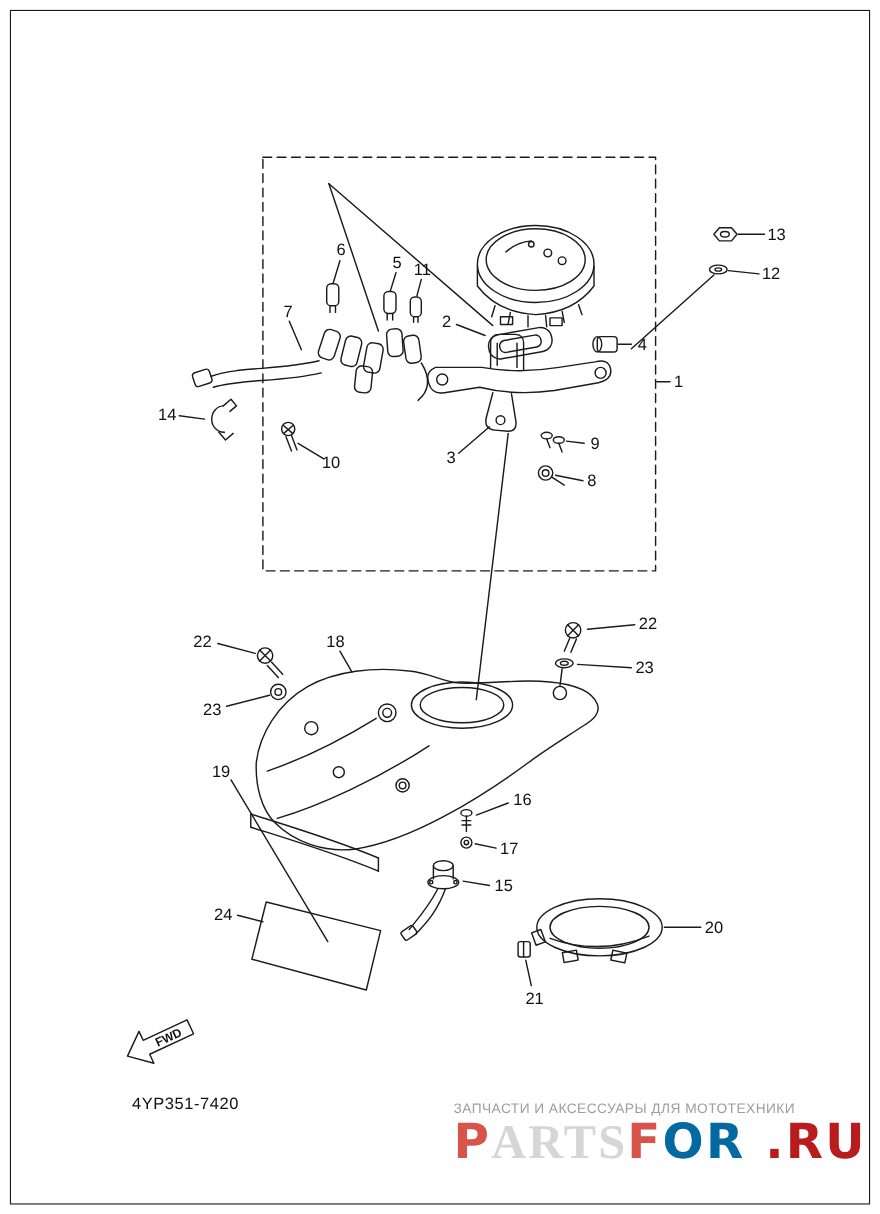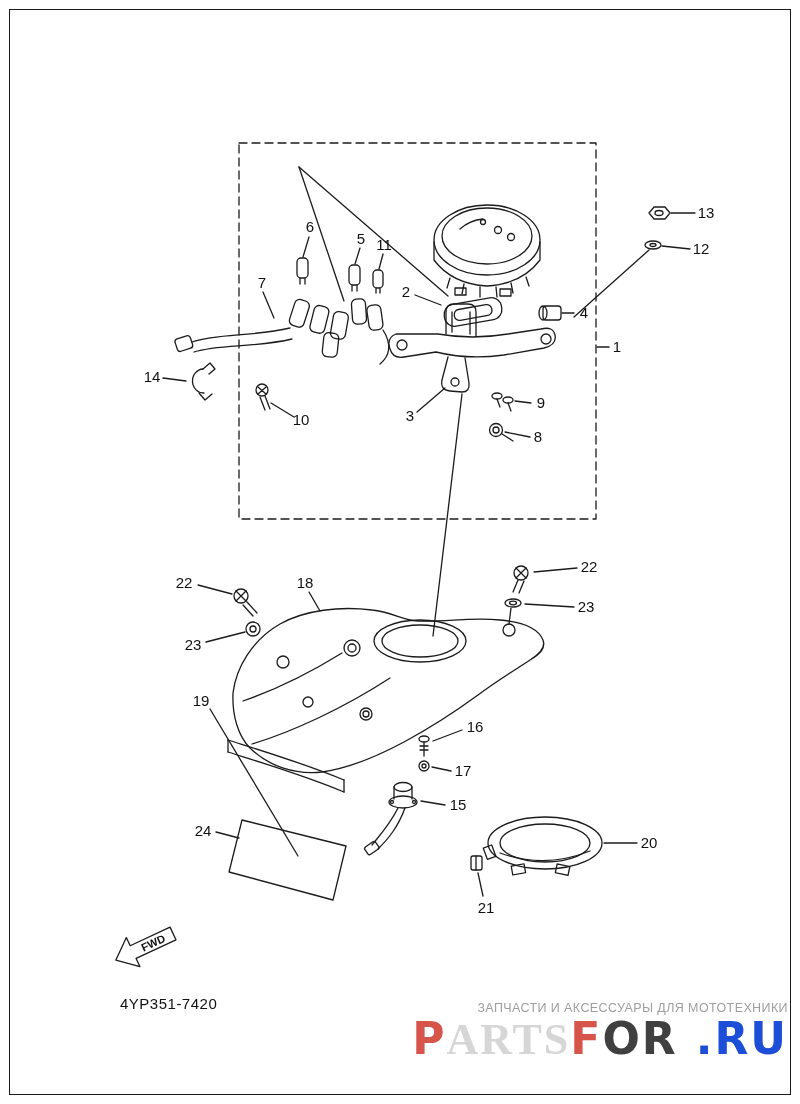--- a/index.html
+++ b/index.html
@@ -23,21 +23,21 @@
     font-size:15px; fill:#111; text-anchor:middle; stroke:none;
   }
   .fwd-text {
     font-family:"Liberation Sans", sans-serif;
     font-size:11px; font-weight:bold; fill:#111; stroke:none; text-anchor:middle;
   }
   .part-code {
     position:absolute; left:120px; top:995px;
     font-size:15px; color:#111; letter-spacing:0.5px;
   }
-  .watermark { position:absolute; right:12px; top:1001px; text-align:right; }
+  .watermark { position:absolute; right:12px; top:1001px; }
   .tagline {
     font-size:12.5px; color:#9e9e9e; letter-spacing:0.4px; margin-bottom:2px;
   }
   .brand {
     font-family:"DejaVu Sans", sans-serif;
     font-size:44px; font-weight:bold; letter-spacing:2px; line-height:1;
     white-space:nowrap;
   }
 </style>
 </head>
@@ -322,15 +322,15 @@
       <text x="203" y="836">24</text>
     </g>
 
     <text class="fwd-text" x="154" y="951" transform="rotate(-25 144 947)">FWD</text>
   </svg>
 
   <div class="part-code">4YP351-7420</div>
 
   <div class="watermark">
     <div class="tagline">ЗАПЧАСТИ И АКСЕССУАРЫ ДЛЯ МОТОТЕХНИКИ</div>
-    <div class="brand"><span style="color: rgb(214, 84, 73);">P</span><span style="color: rgb(214, 214, 214); font-family: Liberation Serif, serif;">ARTS</span><span style="color: rgb(214, 84, 73);">F</span><span style="color: #404040;">OR</span><span style="color: #1d4ed8; margin-left: 18px;">.RU</span></div>
+    <div class="brand"><span style="color: rgb(214, 84, 73);">P</span><span style="color: rgb(214, 214, 214); font-family: Liberation Serif, serif;">ARTS</span><span style="color: rgb(214, 84, 73);">F</span><span style="color: #0369a1;">OR</span><span style="color: #b91c1c; margin-left: 18px;">.RU</span></div>
   </div>
 </div>
 
 </body></html>

